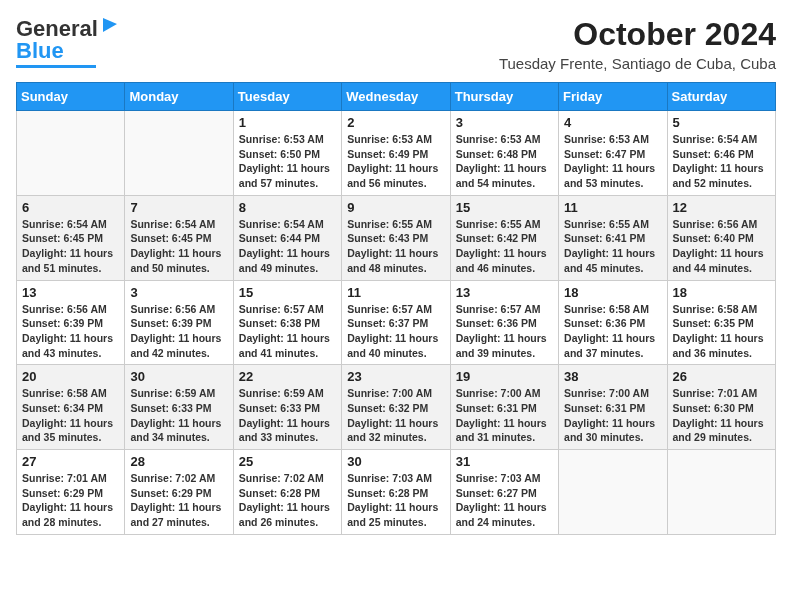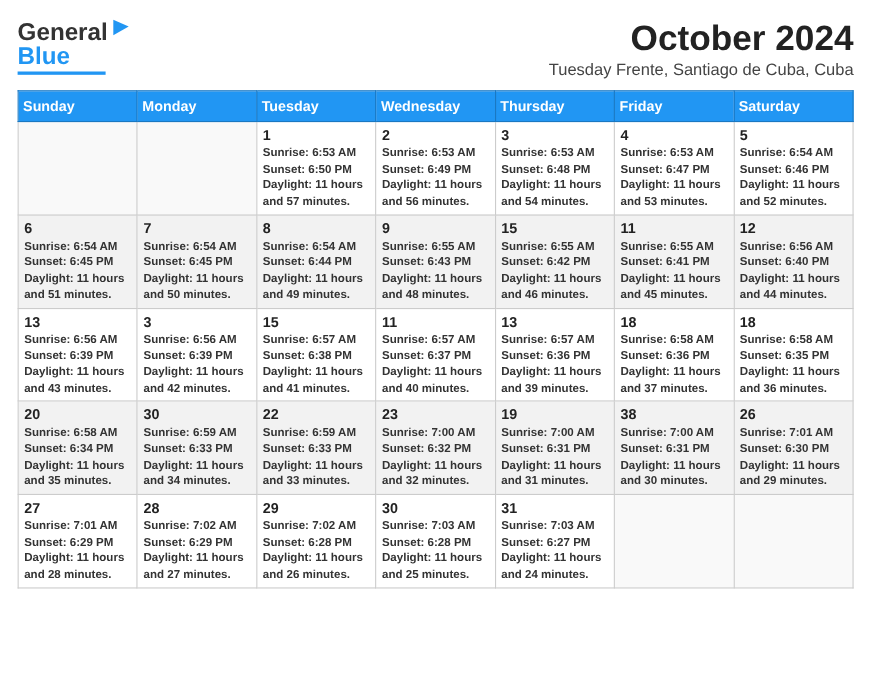--- a/index.html
+++ b/index.html
@@ -230,21 +230,21 @@
       <tr>
         <td>
           <span class="day-number">27</span>
           <div class="day-info">Sunrise: 7:01 AM<br>Sunset: 6:29 PM<br>Daylight: 11 hours and 28 minutes.</div>
         </td>
         <td>
           <span class="day-number">28</span>
           <div class="day-info">Sunrise: 7:02 AM<br>Sunset: 6:29 PM<br>Daylight: 11 hours and 27 minutes.</div>
         </td>
         <td>
-          <span class="day-number">29</span>
+          <span class="day-number">25</span>
           <div class="day-info">Sunrise: 7:02 AM<br>Sunset: 6:28 PM<br>Daylight: 11 hours and 26 minutes.</div>
         </td>
         <td>
           <span class="day-number">30</span>
           <div class="day-info">Sunrise: 7:03 AM<br>Sunset: 6:28 PM<br>Daylight: 11 hours and 25 minutes.</div>
         </td>
         <td>
           <span class="day-number">31</span>
           <div class="day-info">Sunrise: 7:03 AM<br>Sunset: 6:27 PM<br>Daylight: 11 hours and 24 minutes.</div>
         </td>

